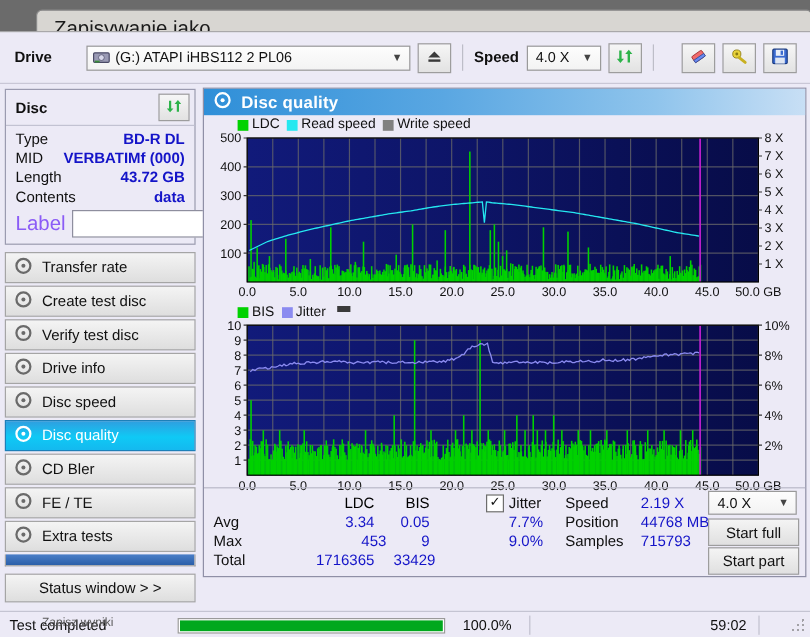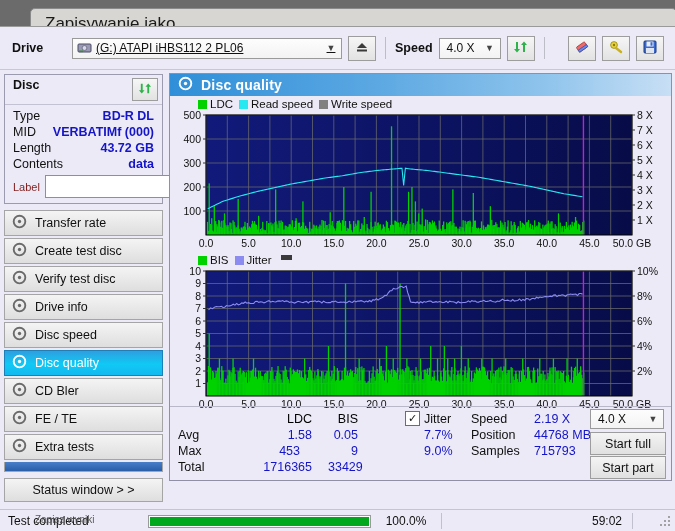--- a/index.html
+++ b/index.html
@@ -39,27 +39,27 @@
   }
   .sep{width:1px;height:22px;background:#bdbdc8;margin:0 3px;}
 
   
   .body{display:flex;height:413px;}
   .sidebar{width:167px;box-sizing:border-box;padding:4px 4px 0 4px;}
   .content{flex:1;position:relative;}
 
   
   .grp{border:1px solid #9b9bb0;background:#eceaf6;}
-  .grp-head{display:flex;align-items:flex-start;justify-content:space-between;padding:3px 4px 3px 8px;border-bottom:1px solid #c2c2d2;}
+  .grp-head{display:flex;align-items:center;justify-content:space-between;padding:3px 4px 3px 8px;border-bottom:1px solid #c2c2d2;}
   .grp-head b{font-size:12.5px;color:#101010;}
   .drow{display:flex;justify-content:space-between;padding:1px 8px;font-size:12.5px;}
   .drow .k{color:#101010;}
   .drow .v{color:#1414c8;font-weight:bold;}
   .labelrow{display:flex;align-items:center;gap:5px;padding:3px 5px 5px 8px;}
-  .labelrow .k{font-size:11px;color:#7f1d1d;}
+  .labelrow .k{font-size:17px;color:#8b5cf6;}
   .txtin{flex:1;height:19px;background:#fff;border:1px solid #8e8e9e;}
 
   
   .nav{margin-top:6px;}
   .navbtn{
     height:26px;margin-bottom:2px;display:flex;align-items:center;gap:8px;padding-left:7px;
     background:linear-gradient(#f4f4f4,#dedede);border:1px solid #a5a5a5;
     font-size:12.5px;color:#101010;box-sizing:border-box;
   }
   .navbtn.sel{background:linear-gradient(#2f9fe0,#0fc9f5 55%,#14b9ef);border:1px solid #1d7fb8;color:#fff;}
@@ -113,21 +113,21 @@
 
 <div class="bg-desktop"></div>
 <div class="bg-win"></div>
 <div class="bg-win-title">Zapisywanie jako</div>
 
 <div class="app">
 
 
   <div class="drivebar">
     <div class="lbl-bold" style="width:54px;padding-left:6px;">Drive</div>
-    <div class="combo" style="width:270px;text-decoration:underline;">
+    <div class="combo" style="width:270px;">
       <span style="display:inline-block;width:16px;height:14px;">
         <svg width="16" height="14" viewBox="0 0 16 14">
             <rect x="1" y="3" width="13" height="8" rx="1" fill="#9a9ab4" stroke="#4a4a66"></rect>
             <circle cx="7.5" cy="7" r="2.4" fill="#d8d8ea" stroke="#4a4a66" stroke-width=".6"></circle>
             <rect x="2" y="9.5" width="4" height="1.6" fill="#3a8a3a"></rect>
           </svg>
       </span>
       <span class="cv">(G:)  ATAPI iHBS112  2 PL06</span>
       <span class="arr">▼</span>
     </div>
@@ -1475,25 +1475,25 @@
             </svg>
         </div>
 
         <div class="stats">
           <div style="position:absolute;left:0;right:0;top:-2px;height:1px;background:#b8b8c8;"></div>
 
           <div class="statcell" style="left:90px;top:4px;width:52px;text-align:right;">LDC</div>
           <div class="statcell" style="left:148px;top:4px;width:40px;text-align:right;">BIS</div>
 
           <div class="statcell k" style="left:8px;top:20px;">Avg</div>
-          <div class="statcell num" style="left:90px;top:20px;width:52px;text-align:right;">1.58</div>
+          <div class="statcell num" style="left:90px;top:20px;width:52px;text-align:right;">3.34</div>
           <div class="statcell num" style="left:148px;top:20px;width:40px;text-align:right;">0.05</div>
 
           <div class="statcell k" style="left:8px;top:36px;">Max</div>
-          <div class="statcell num" style="left:78px;top:36px;width:52px;text-align:right;">453</div>
+          <div class="statcell num" style="left:100px;top:36px;width:52px;text-align:right;">453</div>
           <div class="statcell num" style="left:148px;top:36px;width:40px;text-align:right;">9</div>
 
           <div class="statcell k" style="left:8px;top:52px;">Total</div>
           <div class="statcell num" style="left:82px;top:52px;width:60px;text-align:right;">1716365</div>
           <div class="statcell num" style="left:158px;top:52px;width:45px;text-align:left;">33429</div>
 
           <div class="statcell" style="left:235px;top:3px;">
             <span class="chk">✓</span>
           </div>
           <div class="statcell k" style="left:254px;top:4px;">Jitter</div>

